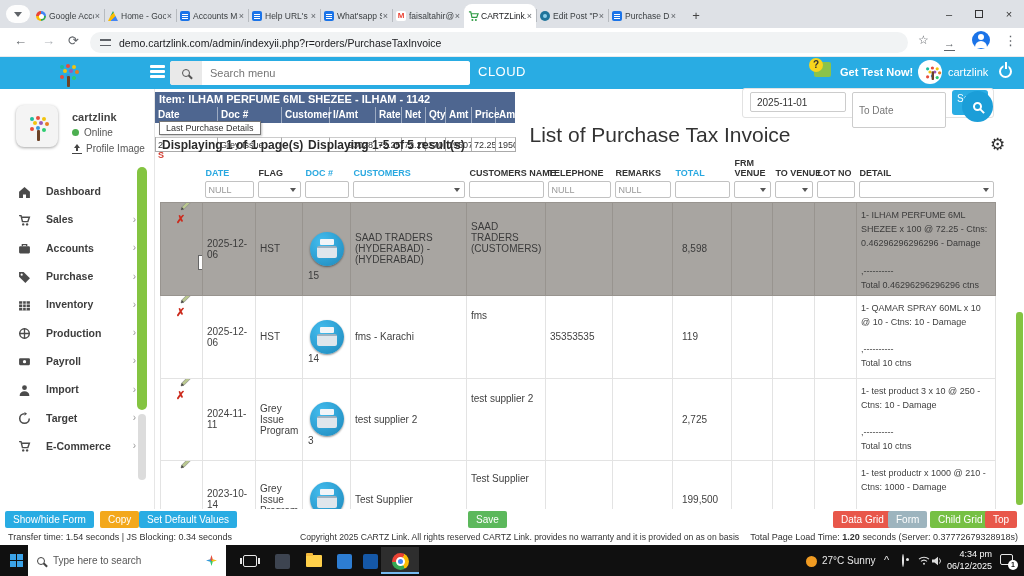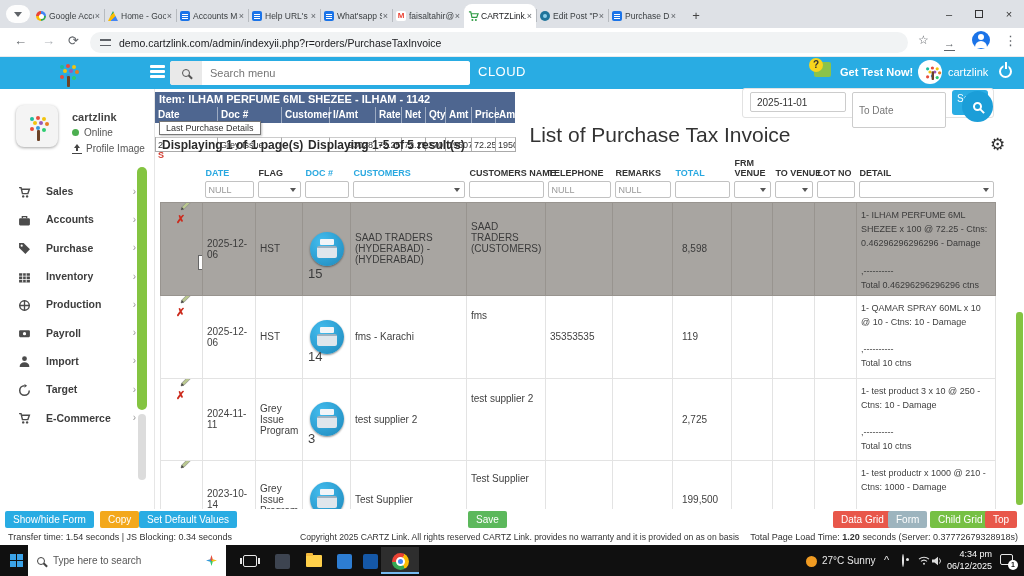--- a/index.html
+++ b/index.html
@@ -106,21 +106,21 @@
 .grid tr.frow td{border:0;padding:1px 2px 4px 2px}
 .fin{width:100%;height:17px;border:1px solid #c2c2c2;border-radius:2px;font-size:9px;color:#999;padding:0 3px;font-family:inherit}
 .fsel{position:relative;height:17px;border:1px solid #c2c2c2;border-radius:2px;background:#fff}
 .fsel::after{content:"";position:absolute;right:4px;top:6px;border-left:3.5px solid transparent;border-right:3.5px solid transparent;border-top:4.5px solid #555}
 tr.sel td{background:#a8a5a1;border-color:#98948f;color:#3b3b3b}
 .dcell{vertical-align:top !important;white-space:pre-line;font-size:9px;line-height:1.55;padding-top:6px !important}
 .tcell{padding-left:9px !important}
 .printer{position:relative;width:34px;height:34px;border-radius:50%;background:radial-gradient(circle at 35% 30%,#43bdef,#1d87ba);box-shadow:0 1px 2px rgba(0,0,0,.45);margin:0 auto}
 .printer::before{content:"";position:absolute;left:10px;top:7px;width:14px;height:6px;background:#f2f5f8;border-radius:1px}
 .printer::after{content:"";position:absolute;left:7px;top:14px;width:20px;height:10px;background:#dfe6ec;border-radius:2px;border-top:2px solid #9fb2c0}
-.docnum{position:absolute;left:5px;bottom:14px;font-size:13px}
+.docnum{position:absolute;left:5px;bottom:14px;font-size:10px}
 .acts{position:relative;height:100%;min-height:40px}
 .pencil{position:absolute;left:14px;top:-6px}
 .redx{position:absolute;left:11px;top:8px;color:#cc2b1d;font-weight:bold;font-size:11px}
 .utip{position:absolute;left:33px;top:50px;background:#fff;border:1px solid #666;font-size:10px;color:#333;padding:1px 6px;white-space:nowrap;z-index:8}
 .pg-scroll{position:absolute;left:1016px;top:312px;width:7px;height:193px;background:#84c441;border-radius:3px;z-index:6}
 
 .botbar{position:absolute;left:0;top:509px;width:1024px;height:20px;background:#fff;z-index:20}
 .bbtn{position:absolute;top:2px;height:17px;line-height:17px;border-radius:2px;color:#fff;font-size:10px;text-align:center;padding:0 8px;white-space:nowrap}
 .b-blue{background:#29ace3}.b-orange{background:#f3a81c}.b-green{background:#5cb85c}
 .b-red{background:#e8574a}.b-gray{background:#9db4be}.b-lime{background:#76c044}
@@ -274,20 +274,26 @@
   <div class="pname">cartzlink</div>
   <div class="prow" style="top:38px">
       <span class="gdot"></span>
       <span>Online</span>
     </div>
   <div class="prow" style="top:54px">
       <span class="upicon"></span>
       <span>Profile Image</span>
     </div>
   <ul class="menu">
+    <li>
+        <span class="micon"><svg width="13" height="13" viewBox="0 0 12 12">
+            <path d="M6 1 1 5.2V11h3.6V7.8h2.8V11H11V5.2z" fill="#4b4b4b"></path>
+          </svg></span>
+        <span class="mlabel">Dashboard</span>
+      </li>
     <li>
         <span class="micon"><svg width="13" height="13" viewBox="0 0 12 12">
             <path d="M1 1.5h1.8L4.1 7h5l1.4-4H3.4" fill="none" stroke="#4b4b4b" stroke-width="1.3"></path>
             <circle cx="4.8" cy="9.6" r="1.1" fill="#4b4b4b"></circle>
             <circle cx="8.4" cy="9.6" r="1.1" fill="#4b4b4b"></circle>
           </svg></span>
         <span class="mlabel">Sales</span>
         <span class="mchev">›</span>
       </li>
     <li>

